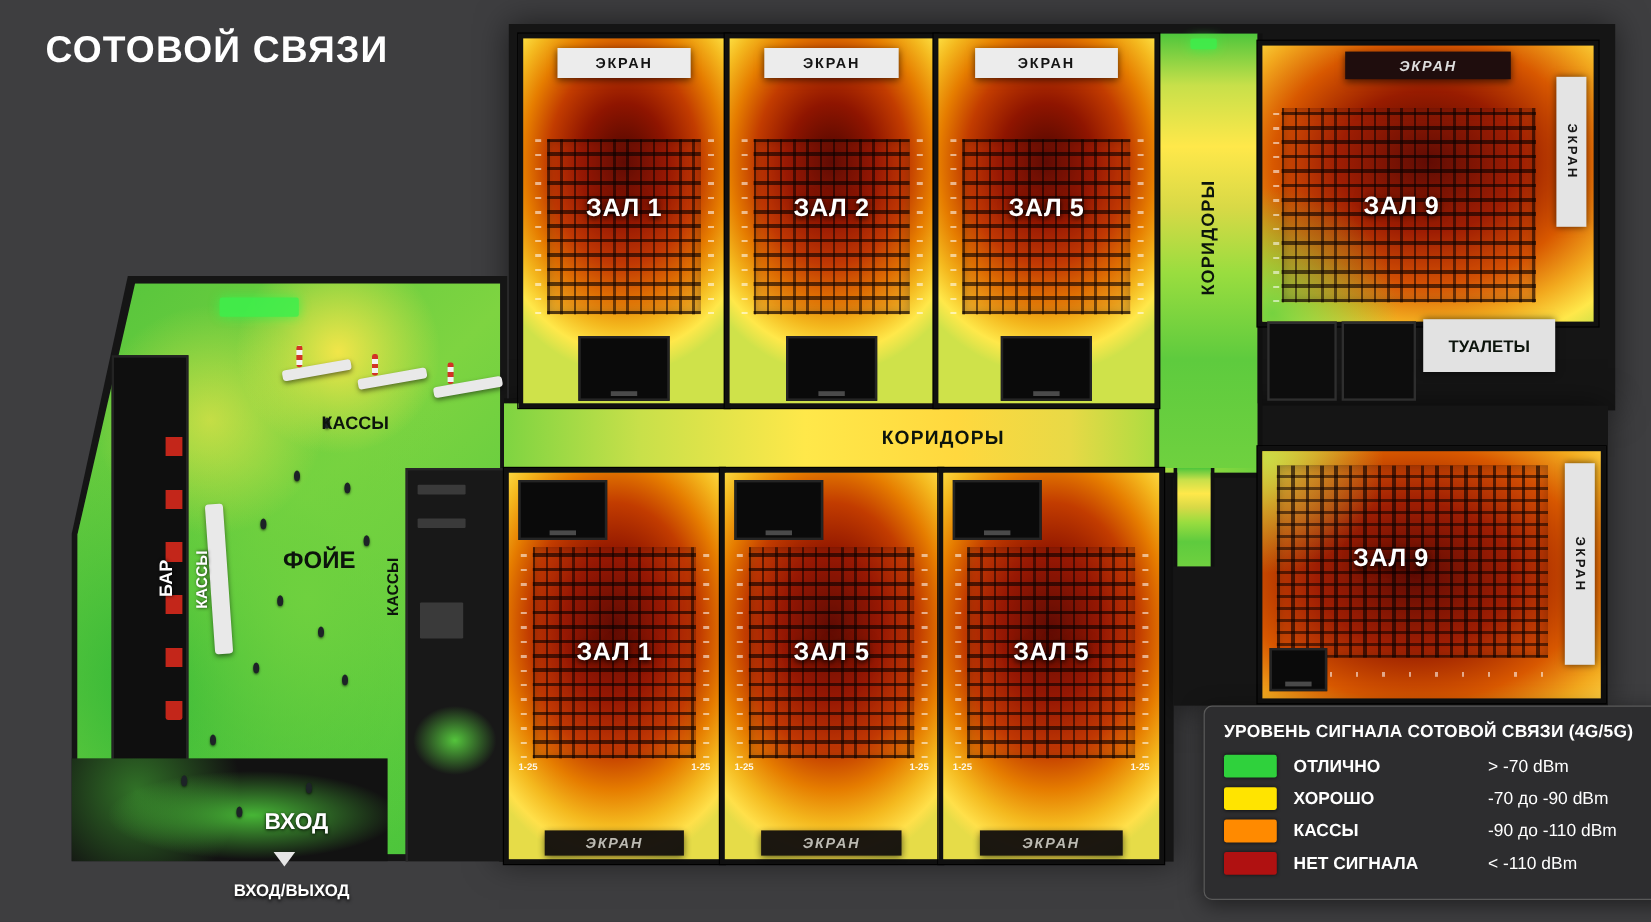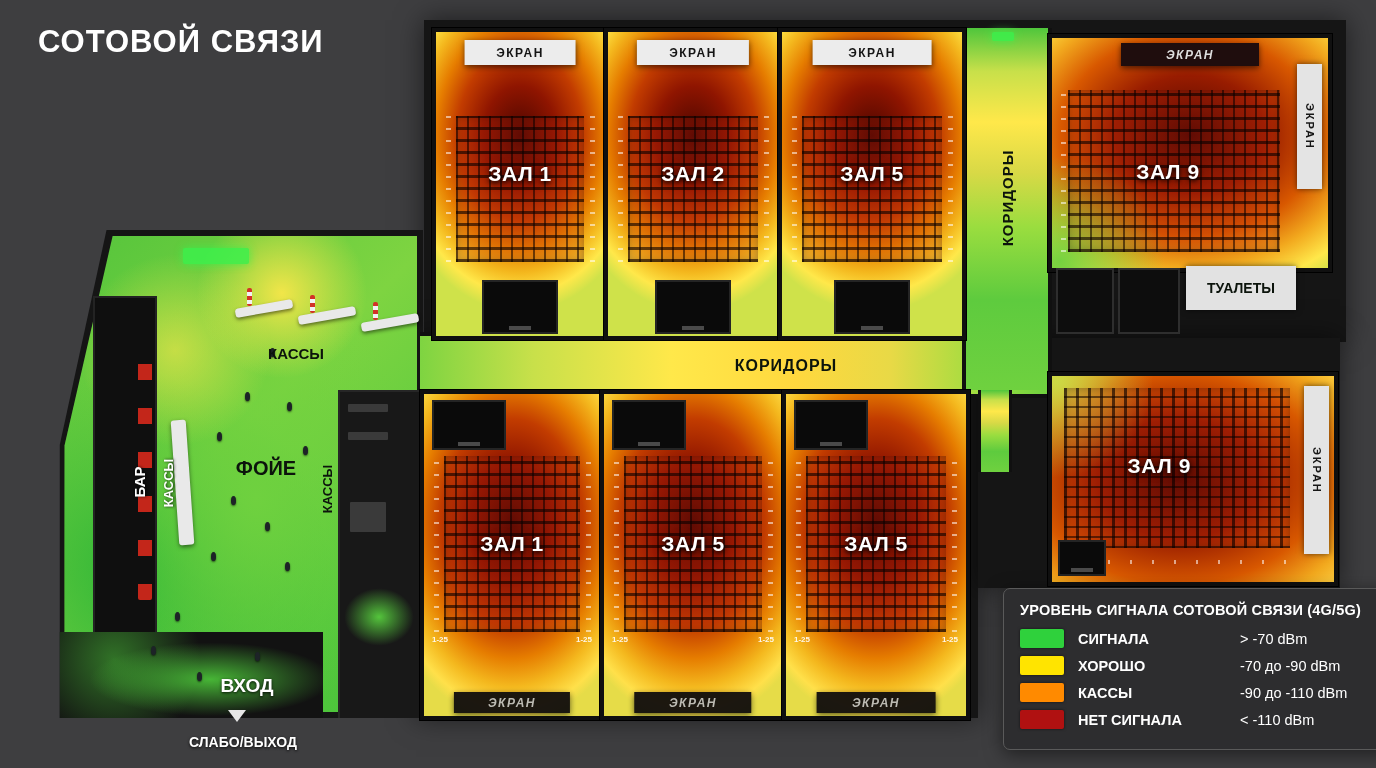--- a/index.html
+++ b/index.html
@@ -133,21 +133,21 @@
 
     <div class="map-label dark" style="left:241px;top:123px;font-size:15px">КАССЫ</div>
     <div class="map-label dark" style="left:211px;top:238px;font-size:20px">ФОЙЕ</div>
     <div class="map-label light rot" style="left:84px;top:252px;font-size:15px">БАР</div>
     <div class="map-label light rot" style="left:113px;top:253px;font-size:13px">КАССЫ</div>
     <div class="map-label dark rot" style="left:272px;top:259px;font-size:13px">КАССЫ</div>
     <div class="map-label light" style="left:192px;top:456px;font-size:19px">ВХОД</div>
   </div>
 
   <div class="exit-arrow" style="left:228px;top:710px"></div>
-  <div class="map-label light" style="left:243px;top:742px;font-size:14px">СЛАБО/ВЫХОД</div>
+  <div class="map-label light" style="left:243px;top:742px;font-size:14px">ВХОД/ВЫХОД</div>
 
   <div class="corridor corridor-h" style="left:420px;top:332px;width:628px;height:58px"></div>
   <div class="map-label dark" style="left:786px;top:366px;font-size:16px;letter-spacing:1px">КОРИДОРЫ</div>
 
   <div class="corridor corridor-v" style="left:962px;top:28px;width:82px;height:362px">
     <div class="mini-sign" style="left:26px;top:4px;width:22px;height:9px"></div>
     <div class="map-label dark vtext" style="position:absolute;left:50%;top:47%;transform:translate(-50%,-50%) rotate(180deg);font-size:15px;letter-spacing:1px">КОРИДОРЫ</div>
   </div>
   <div class="corridor corridor-v" style="left:978px;top:390px;width:28px;height:82px;border-width:3px"></div>
 
@@ -260,21 +260,21 @@
   </div>
 
   <div class="page-title">
     <div>СОТОВОЙ СВЯЗИ</div>
   </div>
 
   <div class="legend">
     <div class="legend-title">УРОВЕНЬ СИГНАЛА СОТОВОЙ СВЯЗИ (4G/5G)</div>
     <div class="legend-row">
       <span class="swatch" style="background: rgb(47, 209, 60);"></span>
-      <span class="legend-label">СИГНАЛА</span>
+      <span class="legend-label">ОТЛИЧНО</span>
       <span class="legend-range">&gt; -70 dBm</span>
     </div>
     <div class="legend-row">
       <span class="swatch" style="background: rgb(255, 228, 0);"></span>
       <span class="legend-label">ХОРОШО</span>
       <span class="legend-range">-70 до -90 dBm</span>
     </div>
     <div class="legend-row">
       <span class="swatch" style="background: rgb(255, 138, 0);"></span>
       <span class="legend-label">КАССЫ</span>

